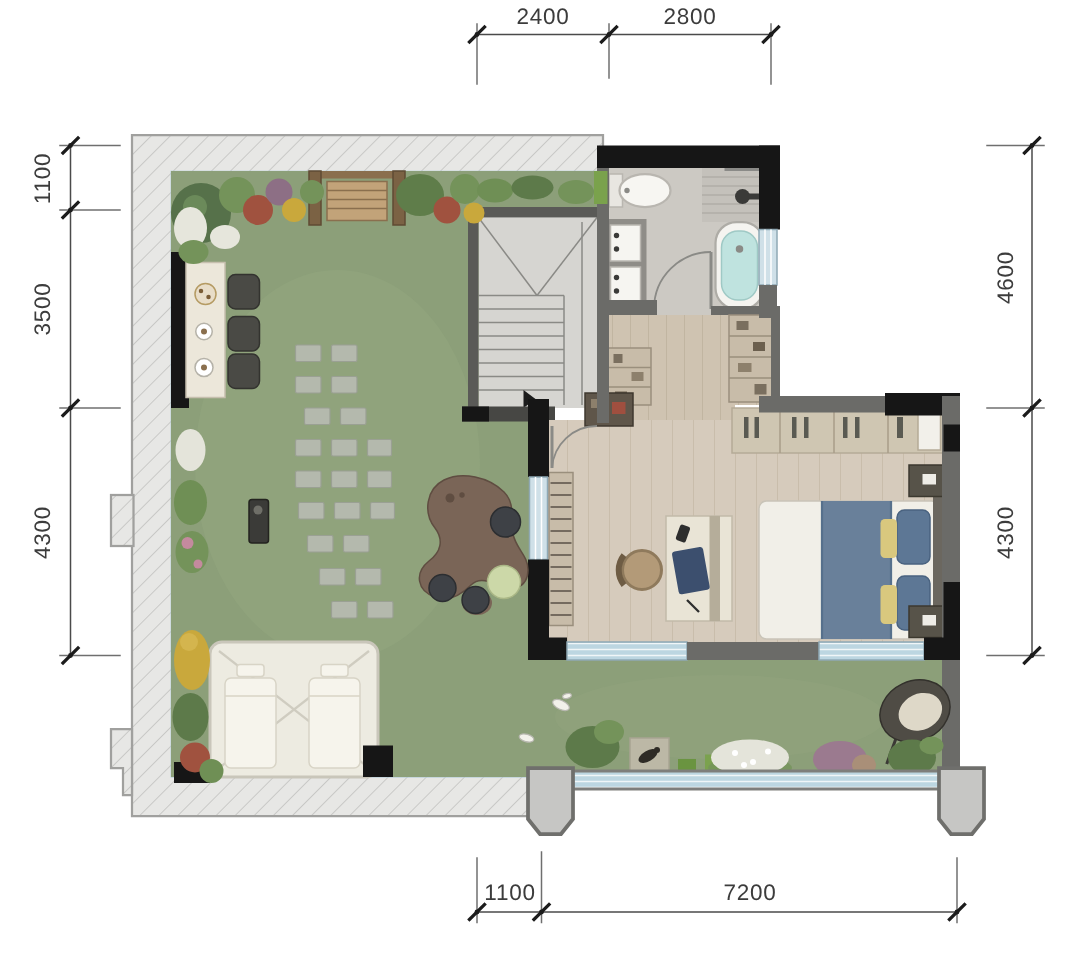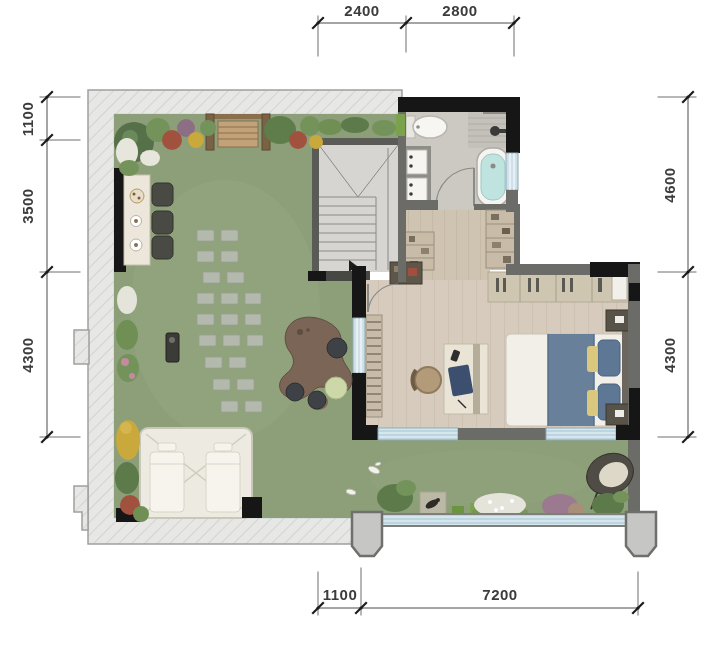--- a/index.html
+++ b/index.html
@@ -1,17 +1,17 @@
 <!DOCTYPE html>
 <html><head>
 <meta charset="utf-8">
 <style>
   html,body{margin:0;padding:0;background:#ffffff;}
   .canvas{position:relative;width:715px;height:649px;background:#ffffff;overflow:hidden;
-          font-family:"Liberation Sans", sans-serif;font-weight:bold;}
+          font-family:"Liberation Sans", sans-serif;}
   svg{display:block;}
   .dim-text{font-family:"Liberation Sans", sans-serif;font-size:15px;fill:#3c3c3c;letter-spacing:0.5px;}
 </style>
 </head>
 <body>
 
 <div class="canvas">
 <svg width="715" height="649" viewBox="0 0 715 649">
   <defs>
     <pattern id="hatch" patternUnits="userSpaceOnUse" width="9" height="9" patternTransform="rotate(45)">

